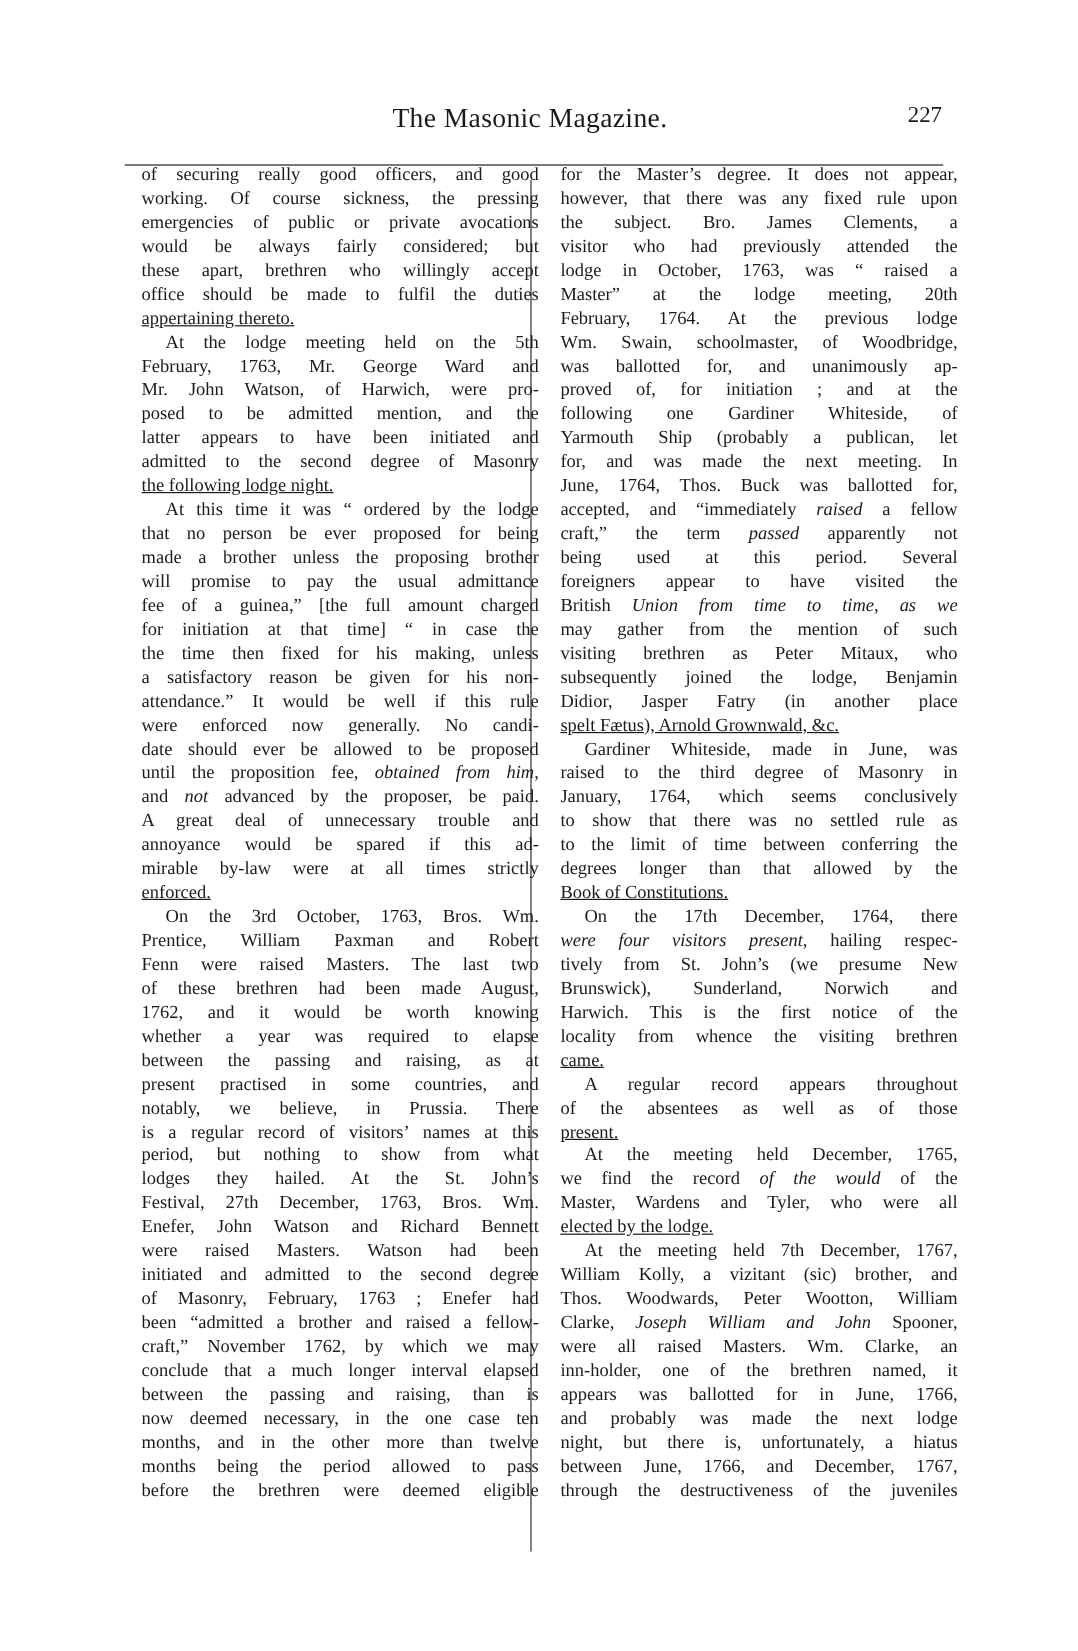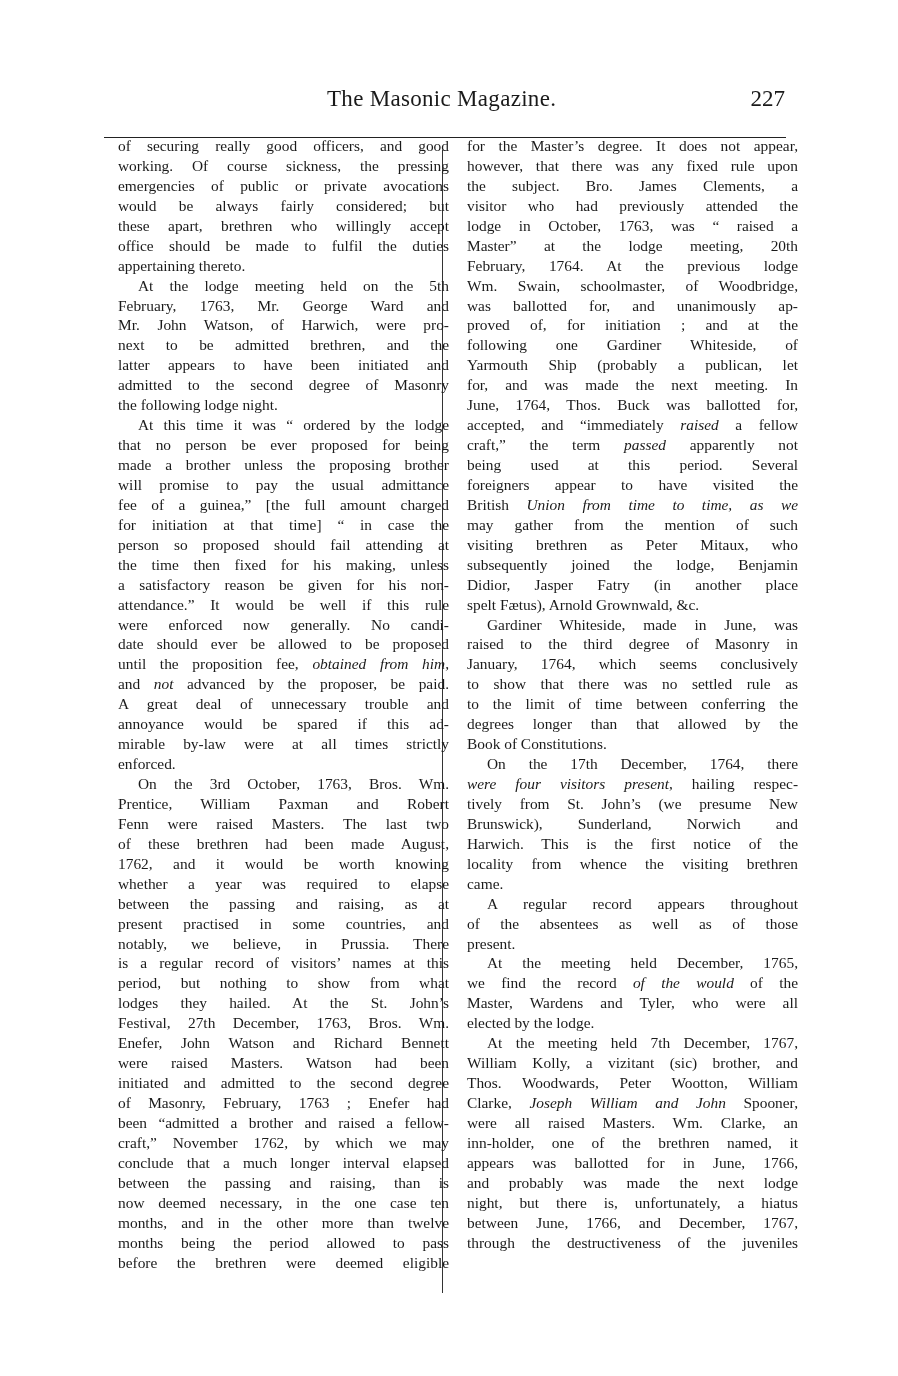--- a/index.html
+++ b/index.html
@@ -9,41 +9,41 @@
     color: #1a1a1a;
   }
   .running-head {
     position: absolute; top: 86px; left: 105px; width: 682px; height: 34px;
   }
   .running-title {
     position: absolute; left: 222px; top: 0;
     font-size: 23px; letter-spacing: 0.3px;
   }
   .page-number {
-    position: absolute; right: 2px; top: 0; font-size: 23px;
+    position: absolute; right: 2px; top: 0; font-size: 19px;
   }
   .head-rule {
     position: absolute; top: 137px; left: 104px; width: 682px; height: 0;
     border-top: 1.5px solid #222;
   }
   .col-divider {
     position: absolute; left: 442px; top: 150px; height: 1143px; width: 0;
     border-left: 1px solid #333;
   }
   .column {
     position: absolute; top: 136px; width: 331px;
     font-size: 15.4px; line-height: 19.95px; margin-left: 13px;
   }
   .col-left { left: 105px; }
   .col-right { left: 454px; }
   .line {
     display: block; white-space: nowrap; text-align: justify;
     text-align-last: justify; height: 19.95px; overflow: visible;
   }
-  .line.last { text-align-last: left; }
+  .line.last { text-align-last: left; text-decoration: underline; }
   .line.indent { padding-left: 20px; }
   em { }
 </style>
 </head>
 <body>
 
 <div class="running-head">
   <span class="running-title">The Masonic Magazine.</span>
   <span class="page-number">227</span>
 </div>
@@ -54,31 +54,30 @@
     <span class="line">of securing really good officers, and good</span>
     <span class="line">working. Of course sickness, the pressing</span>
     <span class="line">emergencies of public or private avocations</span>
     <span class="line">would be always fairly considered; but</span>
     <span class="line">these apart, brethren who willingly accept</span>
     <span class="line">office should be made to fulfil the duties</span>
     <span class="line last">appertaining thereto.</span>
     <span class="line indent">At the lodge meeting held on the 5th</span>
     <span class="line">February, 1763, Mr. George Ward and</span>
     <span class="line">Mr. John Watson, of Harwich, were pro-</span>
-    <span class="line">next to be admitted brethren, and the</span>
+    <span class="line">posed to be admitted mention, and the</span>
     <span class="line">latter appears to have been initiated and</span>
     <span class="line">admitted to the second degree of Masonry</span>
     <span class="line last">the following lodge night.</span>
     <span class="line indent">At this time it was “ ordered by the lodge</span>
     <span class="line">that no person be ever proposed for being</span>
     <span class="line">made a brother unless the proposing brother</span>
     <span class="line">will promise to pay the usual admittance</span>
     <span class="line">fee of a guinea,” [the full amount charged</span>
     <span class="line">for initiation at that time] “ in case the</span>
-    <span class="line">person so proposed should fail attending at</span>
     <span class="line">the time then fixed for his making, unless</span>
     <span class="line">a satisfactory reason be given for his non-</span>
     <span class="line">attendance.” It would be well if this rule</span>
     <span class="line">were enforced now generally. No candi-</span>
     <span class="line">date should ever be allowed to be proposed</span>
     <span class="line">until the proposition fee, <em>obtained from him</em>,</span>
     <span class="line">and <em>not</em> advanced by the proposer, be paid.</span>
     <span class="line">A great deal of unnecessary trouble and</span>
     <span class="line">annoyance would be spared if this ad-</span>
     <span class="line">mirable by-law were at all times strictly</span>

